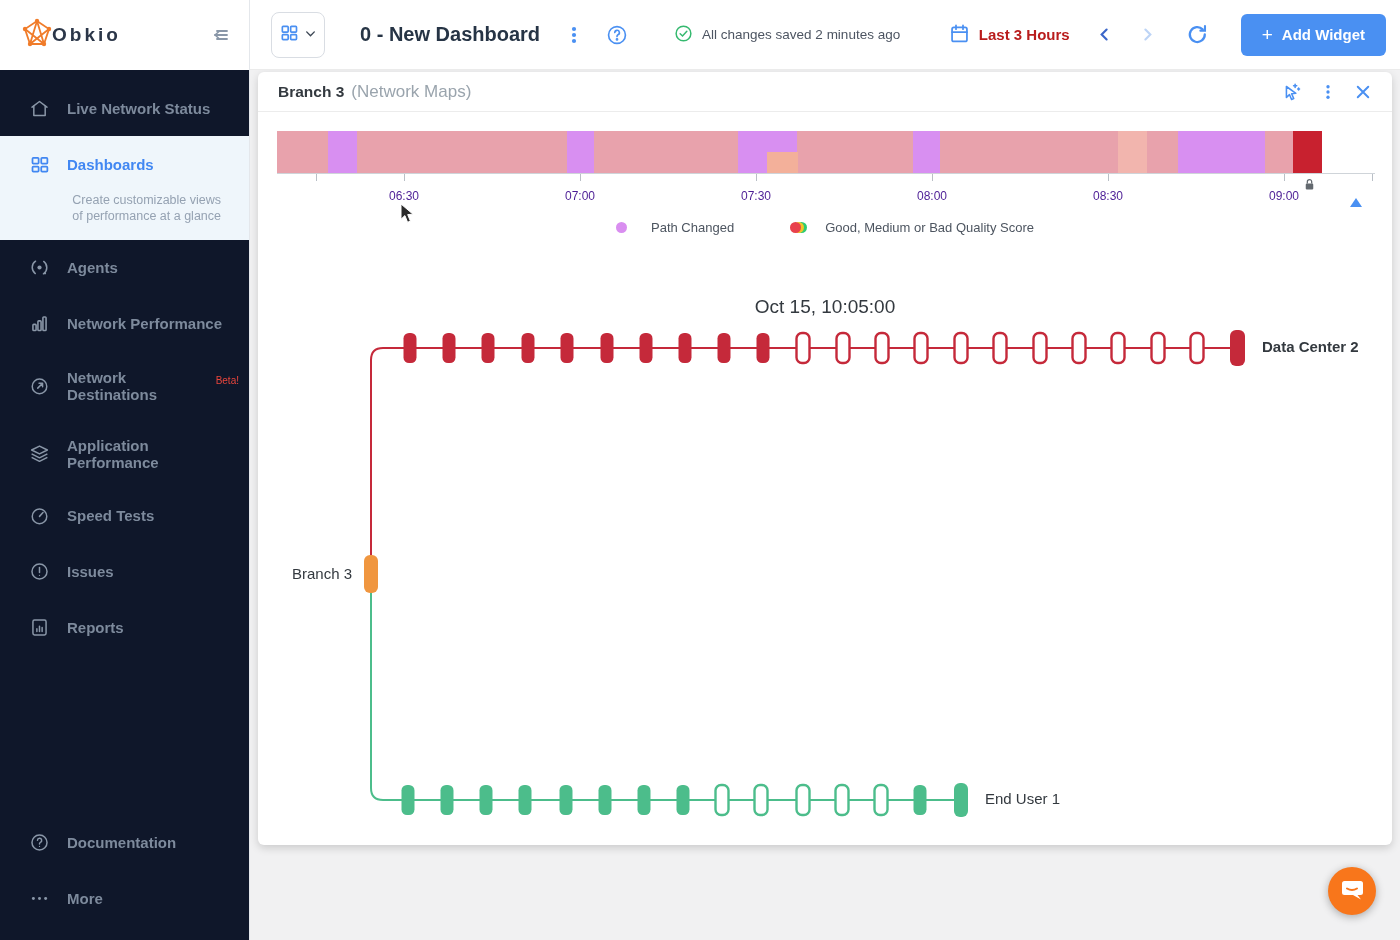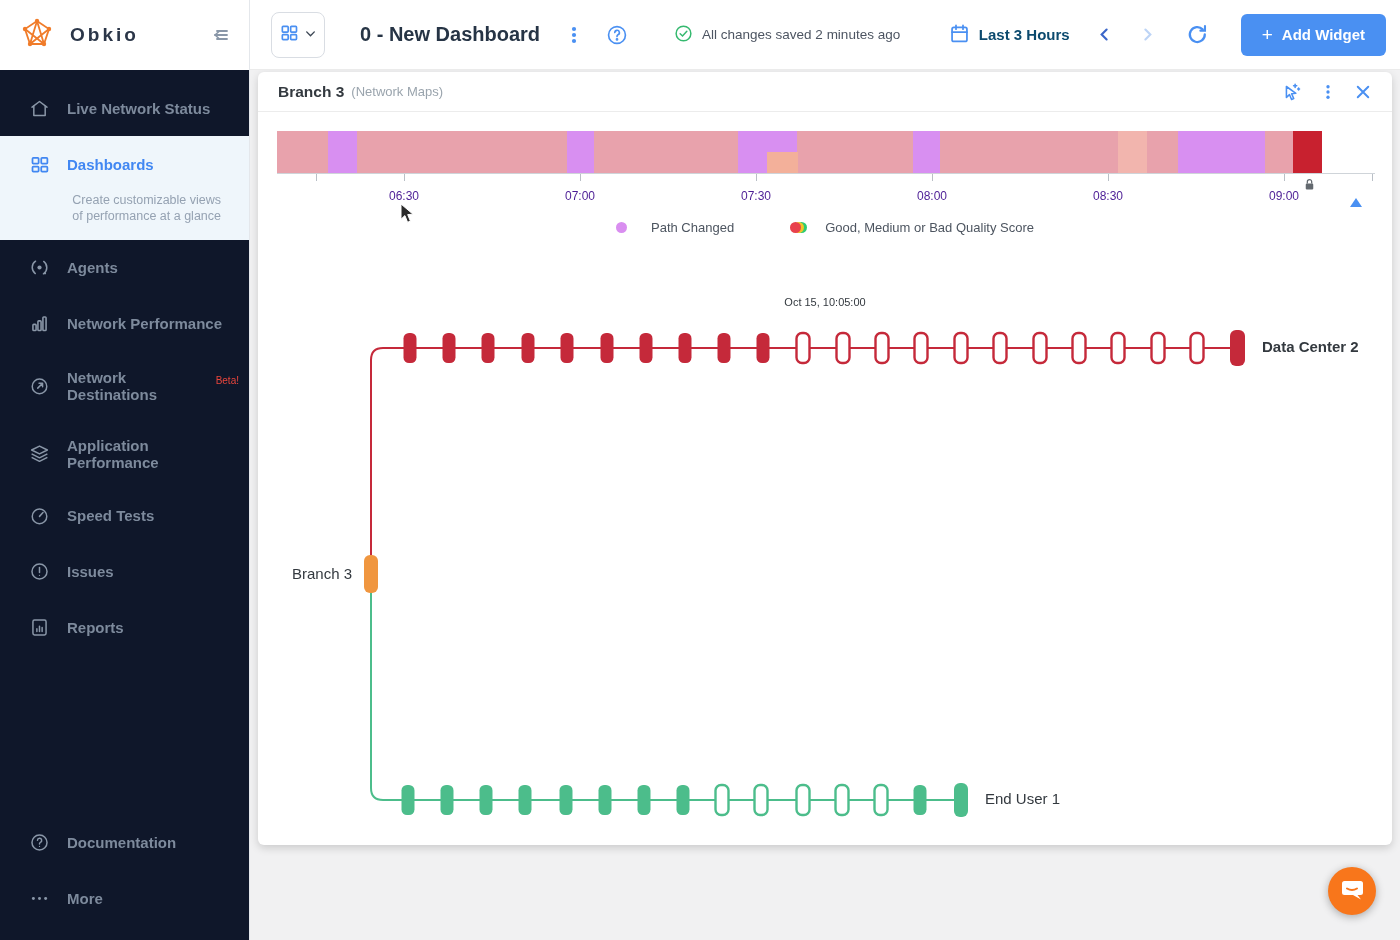--- a/index.html
+++ b/index.html
@@ -4,31 +4,31 @@
 <style>
   * { box-sizing: border-box; }
   html,body { margin:0; padding:0; }
   body {
     width:1400px; height:940px; position:relative; overflow:hidden;
     font-family:"Liberation Sans", sans-serif; background:#ffffff; color:#2f3a4a;
   }
   
   .topbar { position:absolute; top:0; left:0; width:1400px; height:70px; display:flex; background:#fff; z-index:5; }
   .topbar-left { width:250px; border-right:1px solid #e4e7eb; display:flex; align-items:center; justify-content:space-between; padding:0 18px 0 22px; }
-  .logo { display:flex; align-items:center; gap:18px; cursor:pointer; }
+  .logo { display:flex; align-items:center; gap:0; cursor:pointer; }
   .logo-text { font-size:19px; font-weight:700; letter-spacing:3px; color:#2b3648; }
   .collapse-btn { color:#8a97a8; cursor:pointer; display:flex; }
   .topbar-main { flex:1; display:flex; align-items:center; border-bottom:1px solid #ebebeb; padding:0 14px 0 21px; }
   .widget-selector { width:54px; height:46px; border:1px solid #d9dde3; border-radius:8px; display:flex; align-items:center; justify-content:center; gap:5px; cursor:pointer; background:#fff; }
   .dash-title { margin-left:35px; font-size:20px; font-weight:700; color:#263445; white-space:nowrap; }
   .kebab-btn { margin-left:26px; cursor:pointer; display:flex; }
   .help-btn { margin-left:24px; cursor:pointer; display:flex; }
   .saved-status { margin-left:46px; display:flex; align-items:center; gap:9px; font-size:13.5px; color:#4d5562; }
   .topbar-right { margin-left:auto; display:flex; align-items:center; }
-  .daterange { display:flex; align-items:center; gap:9px; color:#0c4a6e; font-size:15px; font-weight:600; cursor:pointer; }
+  .daterange { display:flex; align-items:center; gap:9px; color:#b91c1c; font-size:15px; font-weight:600; cursor:pointer; }
   .nav-chevron { margin-left:26px; cursor:pointer; display:flex; }
   .nav-chevron.disabled { cursor:default; }
   .refresh-btn { margin-left:30px; cursor:pointer; display:flex; }
   .add-widget-btn { margin-left:32px; background:#4a90f2; color:#fff; border:none; border-radius:6px; height:42px; padding:0 21px; font-size:15px; font-weight:700; font-family:inherit; display:flex; align-items:center; gap:9px; cursor:pointer; }
   .add-widget-plus { font-size:19px; font-weight:400; line-height:1; }
   
   .sidebar { position:absolute; top:70px; left:0; width:250px; bottom:0; background:#0f172a; border-right:1px solid #e4e7eb; display:flex; flex-direction:column; padding:10px 0 14px 0; }
   .side-item-block { cursor:pointer; }
   .side-item-block.active { background:#eff6fb; }
   .side-item { display:flex; align-items:center; gap:17px; padding:17px 10px 17px 28px; font-size:15px; font-weight:600; color:#7d8a9c; }
@@ -36,40 +36,40 @@
   .side-icon { width:22px; height:22px; display:flex; align-items:center; justify-content:center; color:#8a97a8; flex:0 0 22px; }
   .side-item-block.active .side-icon { color:#4187f2; }
   .side-badge { color:#e8453c; font-size:10px; font-weight:400; margin-left:4px; transform:translateY(-5px); }
   .side-desc { padding:0 28px 15px 67px; font-size:12.5px; line-height:1.3; color:#95a2b2; font-weight:400;text-align:right; }
   .side-spacer { flex:1; }
   
   .content { position:absolute; top:70px; left:250px; right:0; bottom:0; background:#f1f1f2; }
   .card { position:absolute; left:8px; top:2px; width:1134px; height:773px; background:#fff; border-radius:6px; box-shadow:0 3px 9px rgba(0,0,0,.16); }
   .card-header { height:40px; border-bottom:1px solid #ececec; display:flex; align-items:center; padding:0 20px; }
   .card-title { font-size:15.5px; font-weight:700; color:#33393f; }
-  .card-subtitle { font-size:13px; color:#9aa4ad; margin-left:7px; }
+  .card-subtitle { font-size:17px; color:#9aa4ad; margin-left:7px; }
   .card-header-icons { margin-left:auto; display:flex; align-items:center; gap:19px; }
   .card-header-icons > span { display:flex; cursor:pointer; color:#4a90f2; }
   
   .timeline-track { position:absolute; left:19px; top:59px; width:1098px; height:43px; background:#fff; border-bottom:1px solid #cfd4d9; cursor:pointer; }
   .timeline-bar { position:absolute; left:0; top:0; width:1045px; height:100%; background:#e8a2ac; overflow:hidden; }
   .timeline-seg { position:absolute; }
   .tl-tick { position:absolute; top:102px; width:1px; height:7px; background:#b9bfc6; }
   .tl-label { position:absolute; top:117px; width:60px; margin-left:-30px; text-align:center; font-size:12px; color:#4c1d95; }
   .tl-lock { position:absolute; left:1044px; top:105px; color:#6b7177; }
   .tl-triangle { position:absolute; left:1092px; top:126px; width:0; height:0; border-left:6px solid transparent; border-right:6px solid transparent; border-bottom:9px solid #4a90f2; cursor:pointer; }
   .legend-row { position:absolute; left:0; top:148px; width:1134px; display:flex; justify-content:center; gap:62px; }
   .legend-item { display:flex; align-items:center; gap:24px; font-size:13px; color:#4d5560; }
   .legend-dot { width:11px; height:11px; border-radius:50%; }
   .legend-dot + .legend-dot { margin-left:-14px; }
   .legend-dots { display:flex; }
   
   #map-svg { position:absolute; left:0; top:0; width:1134px; height:773px; pointer-events:none; }
   .map-label { position:absolute; font-size:15px; color:#33393f; white-space:nowrap; }
-  .map-timestamp { position:absolute; left:0; top:224px; width:1134px; text-align:center; font-size:11px; color:#33393f; }
+  .map-timestamp { position:absolute; left:0; top:224px; width:1134px; text-align:center; font-size:19px; color:#33393f; }
   
   .chat-btn { position:absolute; left:1328px; top:867px; width:48px; height:48px; border-radius:50%; background:#f8761b; box-shadow:0 2px 8px rgba(0,0,0,.3); display:flex; align-items:center; justify-content:center; cursor:pointer; z-index:9; }
   .cursor { position:absolute; left:400px; top:203px; z-index:10; pointer-events:none; }
 </style>
 </head>
 <body>
 
 <header class="topbar">
   <div class="topbar-left">
     <div class="logo">

